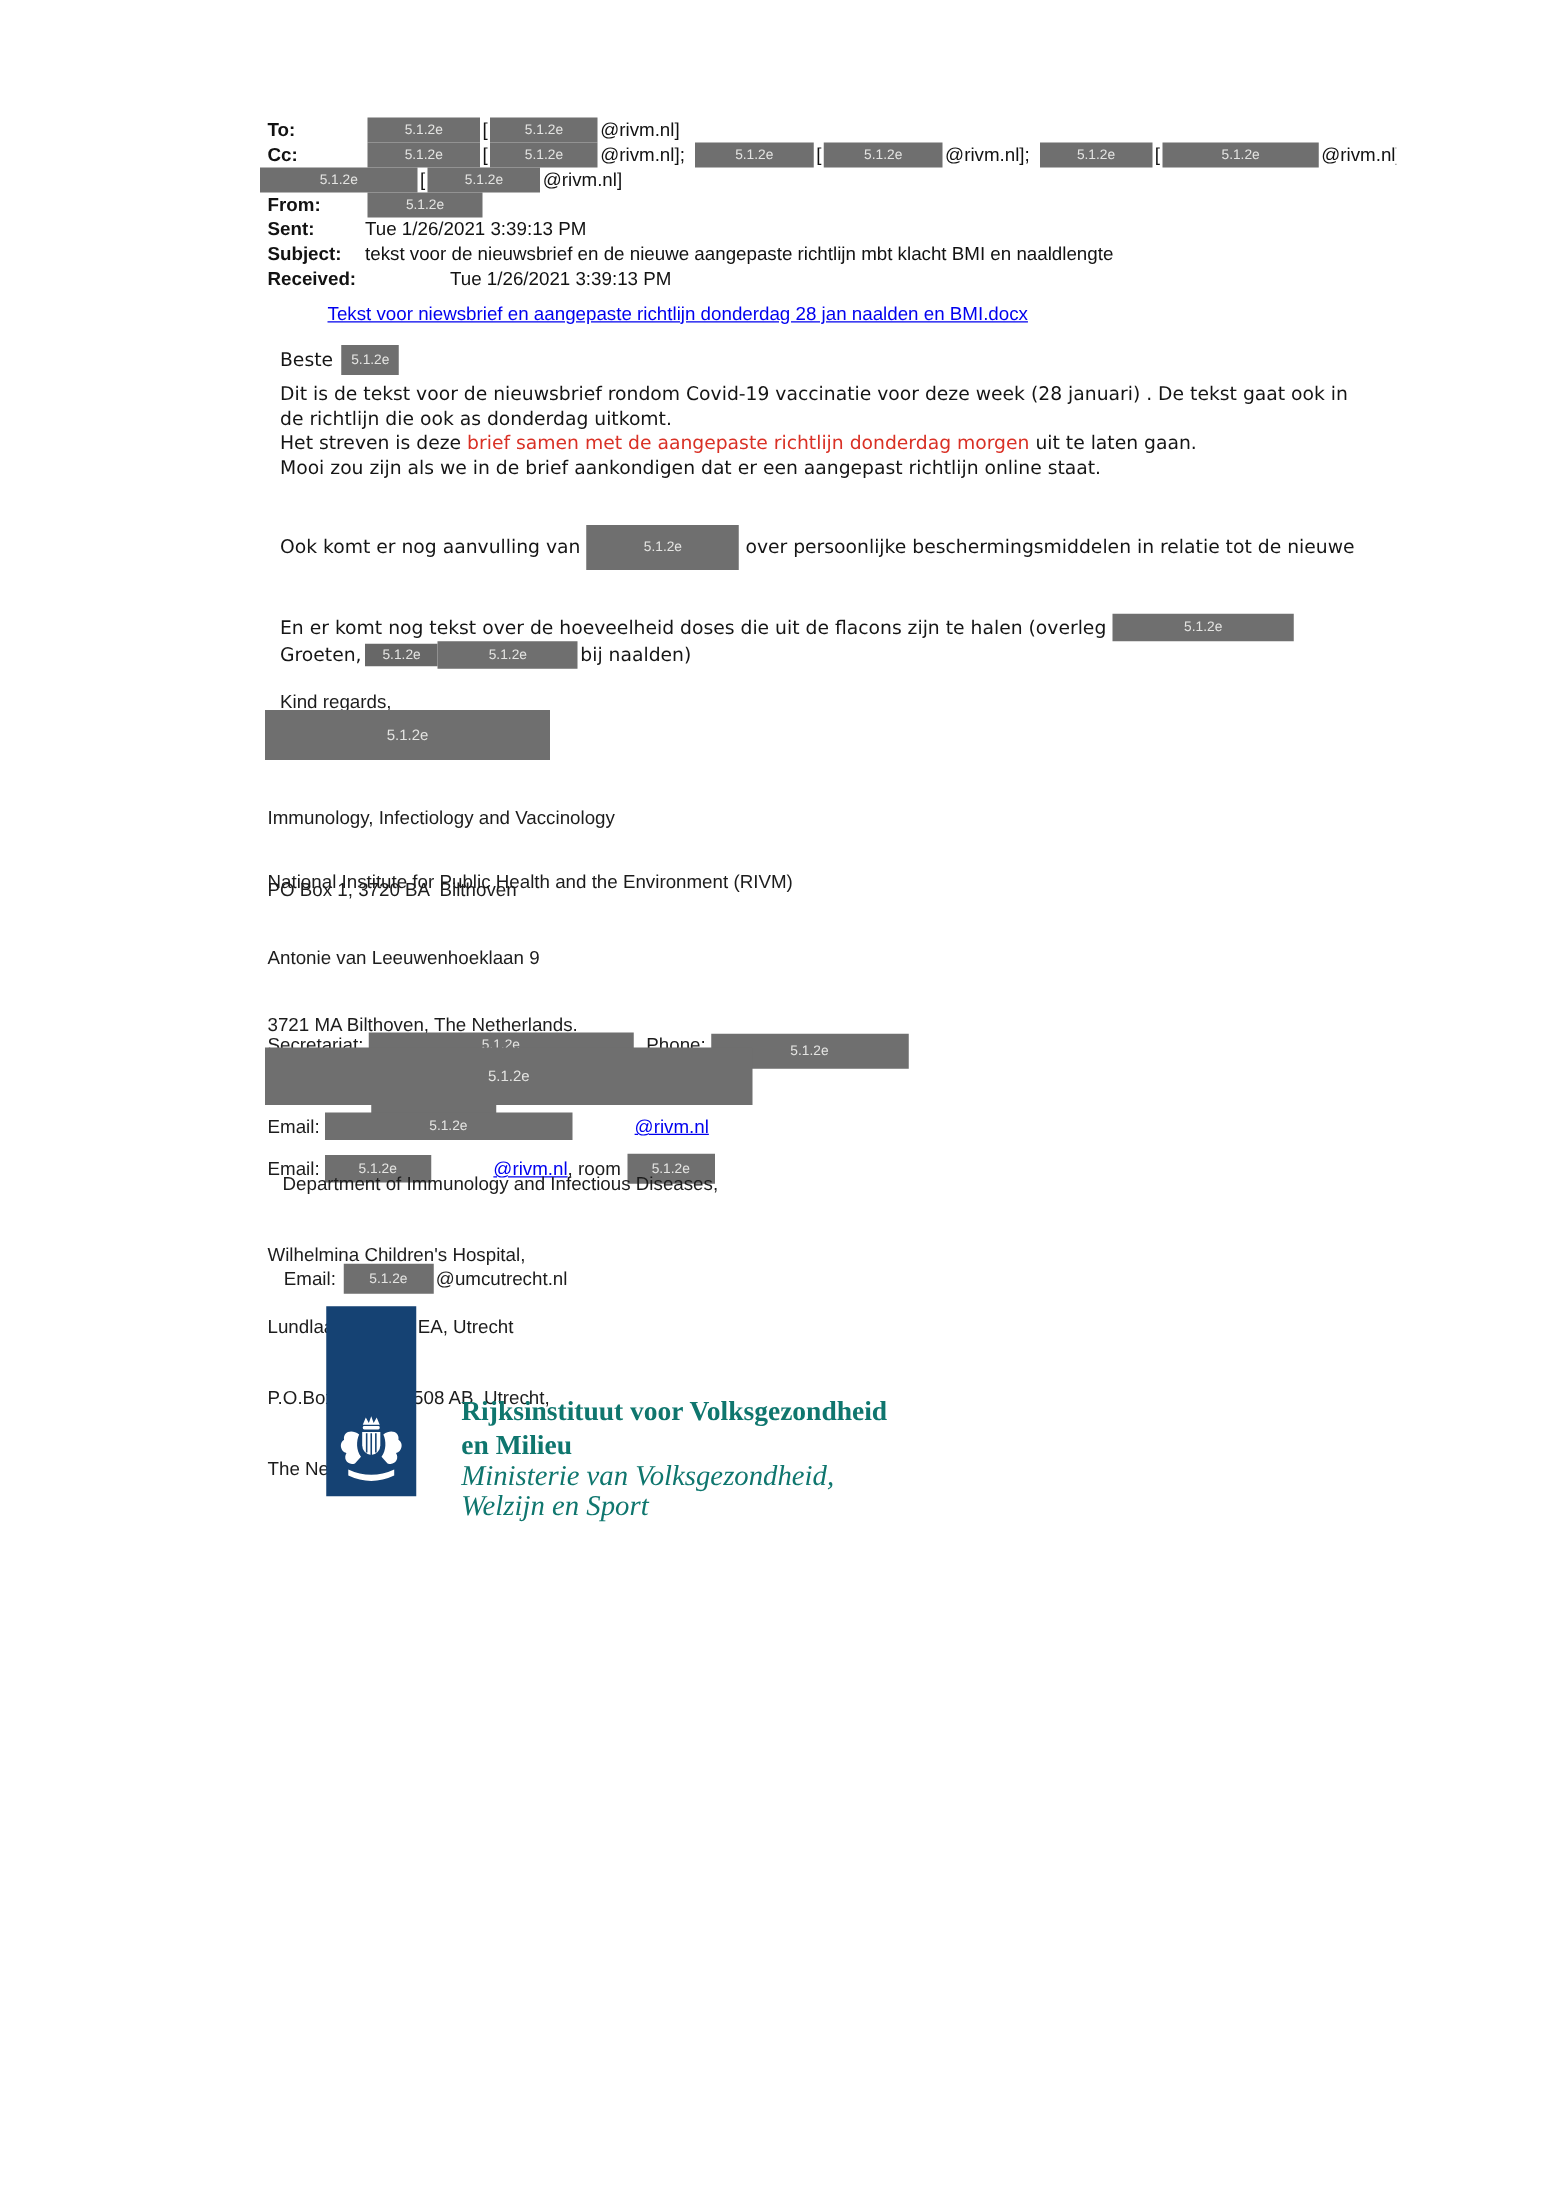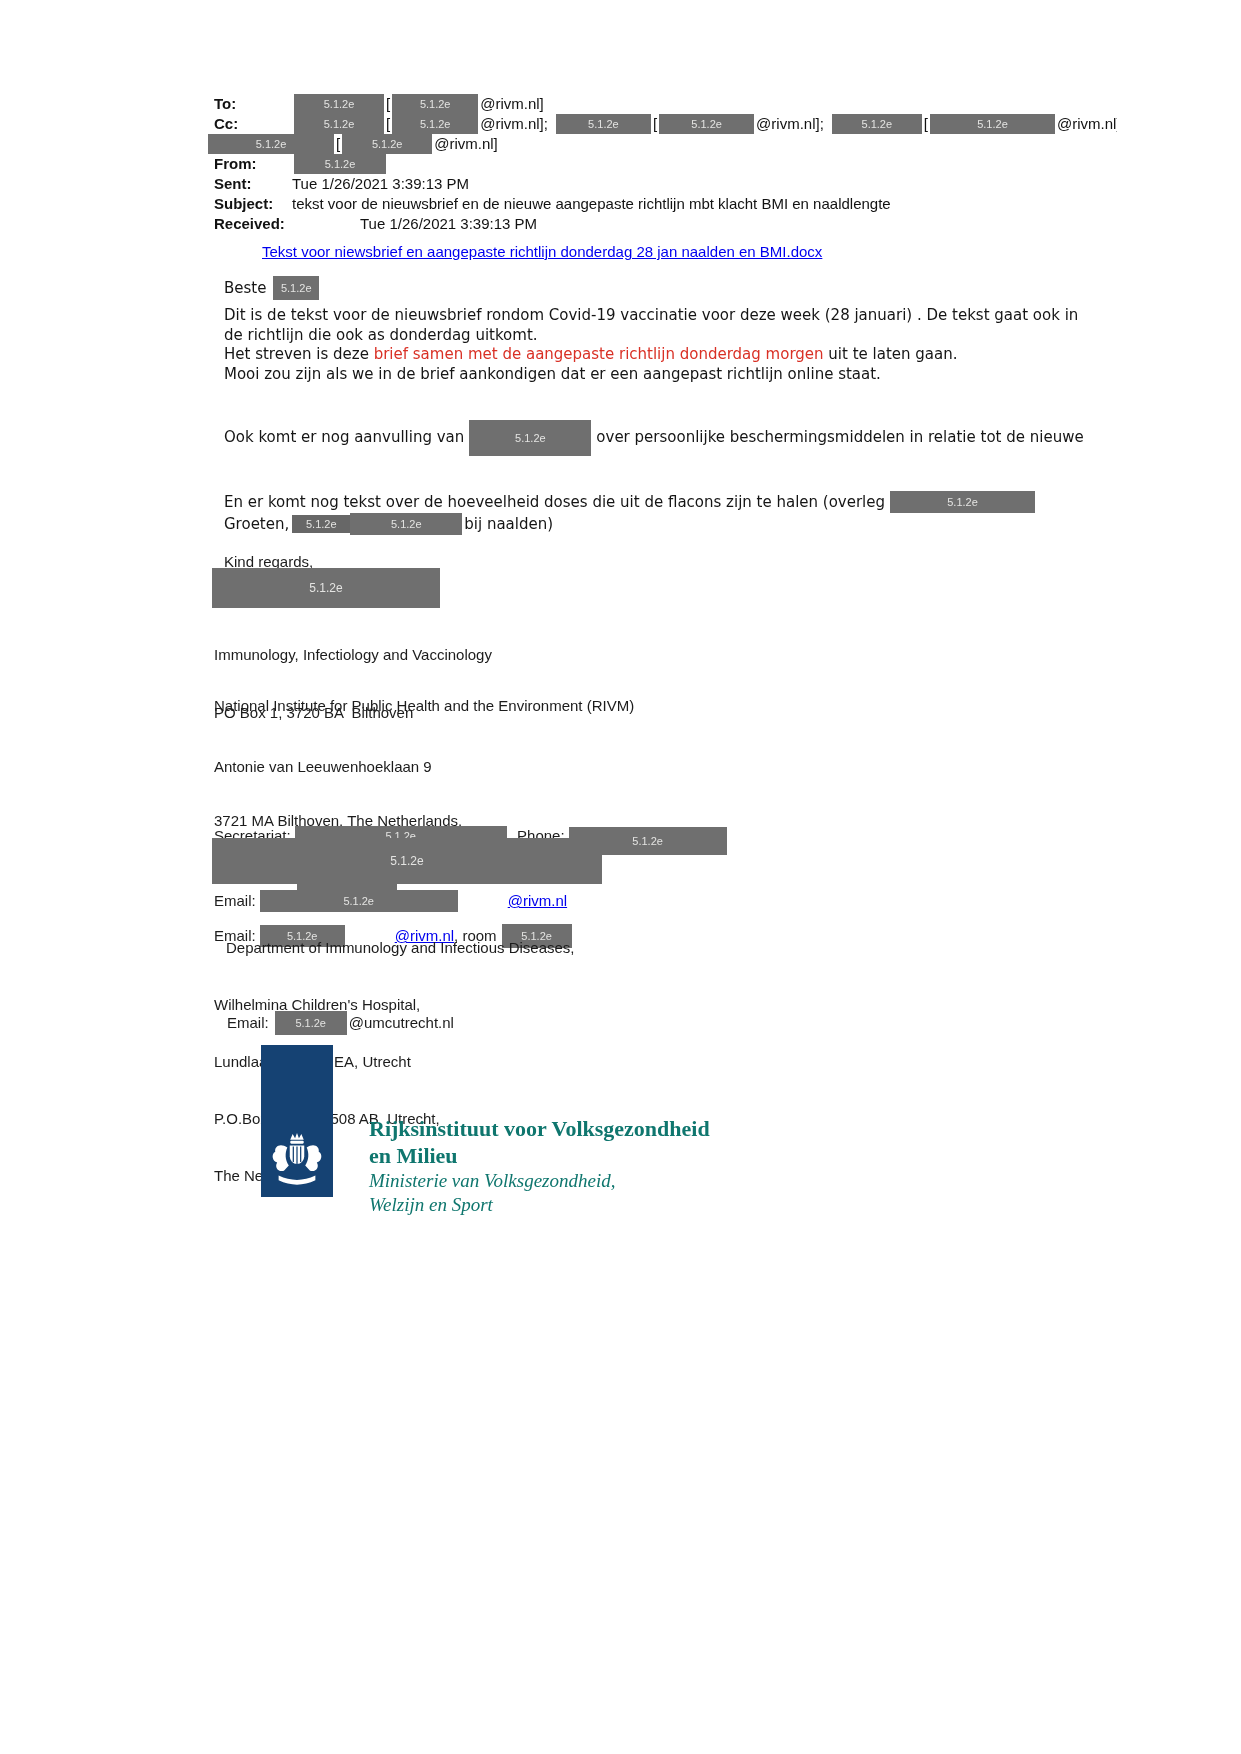--- a/index.html
+++ b/index.html
@@ -72,21 +72,21 @@
   .umc  { top:900px; line-height:19px; }
   .umc .ind { padding-left:12px; }
   .umcemail { top:1011px; left:103px; }
 
   
   .logo { position:absolute; top:1045px; left:137px; display:flex; }
   .logo-bar { width:72px; height:152px; background:var(--logo-blue,#154273); position:relative; flex:none; }
   .crest { position:absolute; left:50%; transform:translateX(-50%); bottom:4px; width:58px; height:62px; }
   .logo-text { margin-left:36px; margin-top:70px; color:#0f766e; font-family:"Liberation Serif", serif; white-space:nowrap; }
   .logo-text .org { font-size:22px; font-weight:600; line-height:27px; }
-  .logo-text .min { font-size:19px; font-style:italic; font-weight:500; line-height:24px; }
+  .logo-text .min { font-size:23px; font-style:italic; font-weight:500; line-height:24px; }
   .logo-text .min:first-of-type { margin-top:3px; }
 </style>
 </head>
 <body>
 
 <div class="page">
 
   <div class="docnum">1051530</div>
 
   <div class="email-header">

